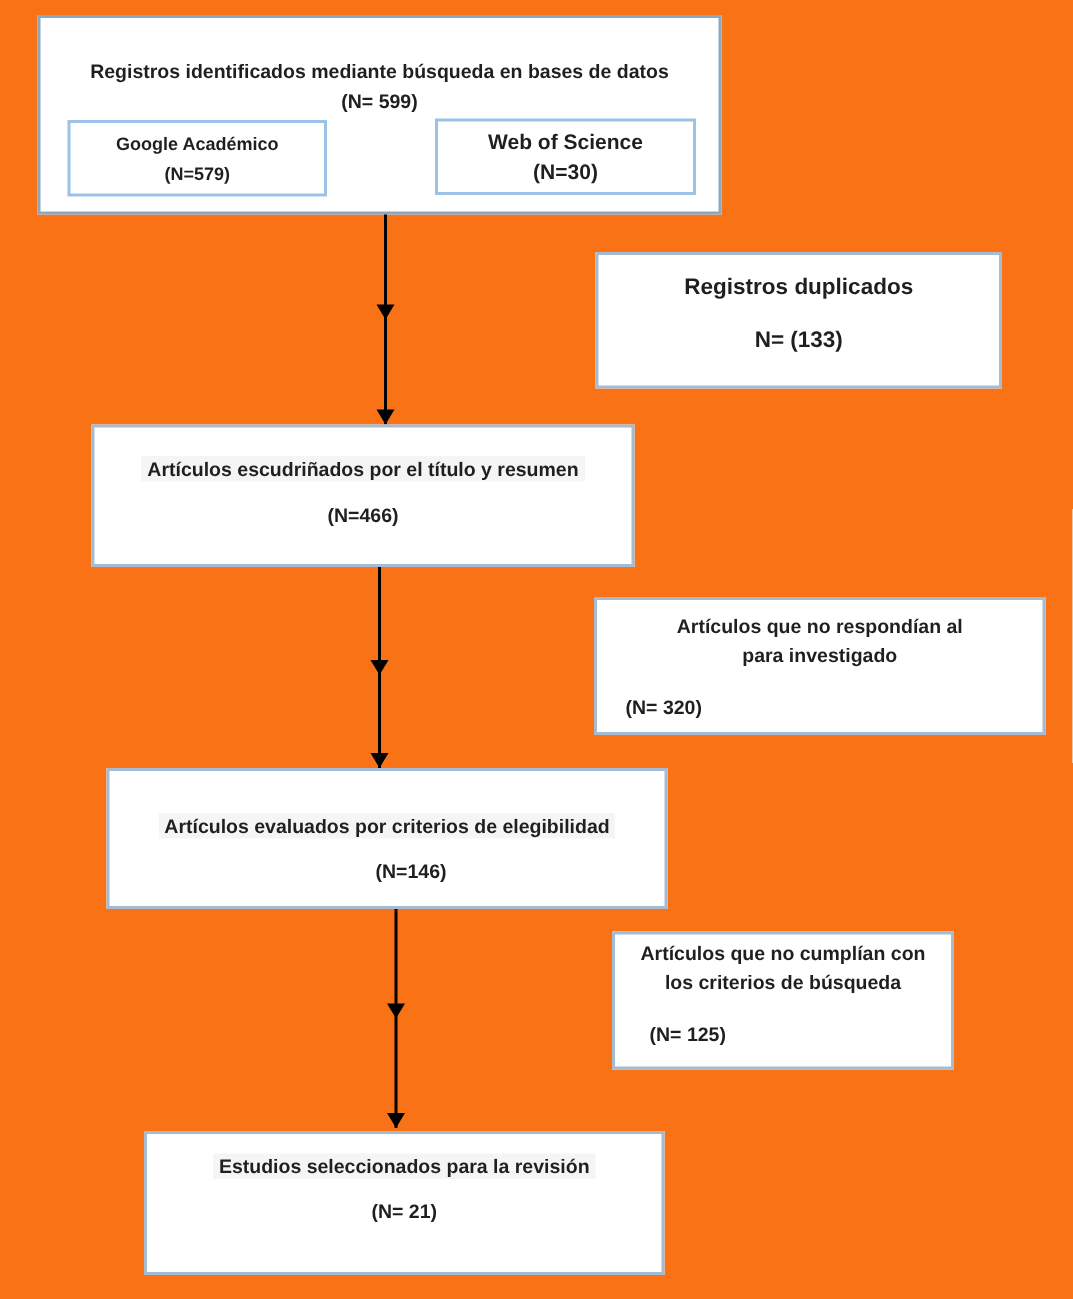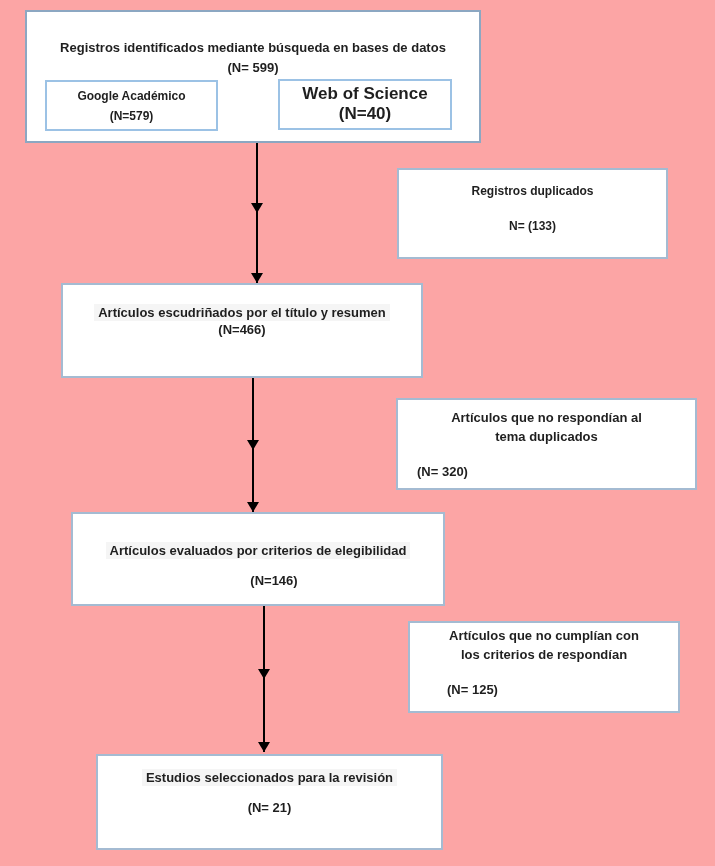--- a/index.html
+++ b/index.html
@@ -8,21 +8,21 @@
     --border-inner: #9cc2e5;
     --arrow-color: #000000;
     --text-color: #1f1f1f;
     --highlight: #f5f5f5;
   }
   html, body { margin:0; padding:0; background:#ffffff; }
   #canvas {
     position: relative;
     width: 715px;
     height: 866px;
-    background: #fca5a5;
+    background: #f97316;
     font-family: "Liberation Sans", sans-serif;
     color: var(--text-color);
     overflow: hidden;
   }
   .box {
     position: absolute;
     box-sizing: border-box;
     border: 2px solid var(--border-main);
     background: #ffffff;
     text-align: center;
@@ -30,42 +30,42 @@
     color: var(--text-color);
   }
   .box .line { white-space: nowrap; }
   .hl { background: var(--highlight); padding: 1px 4px; }
 
   
   #box-identified { left:25px; top:10px; width:456px; height:133px;
     border-color: var(--border-outer); padding-top:26px; font-size:13px; line-height:20px; }
   #box-google { left:18px; top:68px; width:173px; height:51px;
     border-color: var(--border-inner); padding-top:4px; font-size:12px; line-height:20px; }
-  #box-wos { left:251px; top:67px; width:174px; height:51px;
-    border-color: var(--border-inner); padding-top:3px; font-size:17px; line-height:20px; }
+  #box-wos { left:263px; top:67px; width:174px; height:51px;
+    border-color: var(--border-inner); padding-top:3px; font-size:14px; line-height:20px; }
 
   #box-duplicates { left:397px; top:168px; width:271px; height:91px;
-    padding-top:13px; font-size:12px; line-height:17px; }
+    padding-top:13px; font-size:15px; line-height:17px; }
   #box-duplicates .line2 { margin-top:18px; }
 
   #box-screened { left:61px; top:283px; width:362px; height:95px;
     padding-top:19px; font-size:13px; line-height:17px; }
-  #box-screened .line2 { }
+  #box-screened .line2 { margin-top:14px; }
 
   #box-excluded-topic { left:396px; top:398px; width:301px; height:92px;
     padding-top:8px; font-size:13px; line-height:19px; }
   #box-excluded-topic .line3 { margin-top:16px; text-align:left; padding-left:19px; }
 
   #box-eligibility { left:71px; top:512px; width:374px; height:94px;
     padding-top:28px; font-size:13px; line-height:17px; }
   #box-eligibility .line2 { margin-top:13px;padding-left:32px; }
 
-  #box-excluded-criteria { left:408px; top:621px; width:272px; height:92px;
+  #box-excluded-criteria { left:408px; top:621px; width:228px; height:92px;
     padding-top:3px; font-size:13px; line-height:19px; }
-  #box-excluded-criteria .line3 { margin-top:16px; text-align:left; padding-left:37px; }
+  #box-excluded-criteria .line3 { margin-top:16px; text-align:left; padding-left:23px; }
 
   #box-included { left:96px; top:754px; width:347px; height:96px;
     padding-top:13px; font-size:13px; line-height:17px; }
   #box-included .line2 { margin-top:13px; }
 
   
   .vline { position:absolute; width:2px; background: var(--arrow-color); }
   #arrow-a-line { left:256px; top:143px; height:140px; }
   #arrow-b-line { left:252px; top:378px; height:134px; }
   #arrow-c-line { left:263px; top:606px; height:146px; }
@@ -89,21 +89,21 @@
     <div class="line">Registros identificados mediante búsqueda en bases de datos</div>
     <div class="line">(N= 599)</div>
 
     <div class="box" id="box-google">
       <div class="line">Google Académico</div>
       <div class="line">(N=579)</div>
     </div>
 
     <div class="box" id="box-wos">
       <div class="line">Web of Science</div>
-      <div class="line">(N=40)</div>
+      <div class="line">(N=30)</div>
     </div>
   </div>
 
   <div class="vline" id="arrow-a-line"></div>
   <div class="ahead" id="arrow-a-head-mid"></div>
   <div class="ahead" id="arrow-a-head-end"></div>
 
   <div class="box" id="box-duplicates">
     <div class="line">Registros duplicados</div>
     <div class="line line2">N= (133)</div>
@@ -115,38 +115,38 @@
     </div>
     <div class="line line2">(N=466)</div>
   </div>
 
   <div class="vline" id="arrow-b-line"></div>
   <div class="ahead" id="arrow-b-head-mid"></div>
   <div class="ahead" id="arrow-b-head-end"></div>
 
   <div class="box" id="box-excluded-topic">
     <div class="line">Artículos que no respondían al</div>
-    <div class="line">tema duplicados</div>
+    <div class="line">para investigado</div>
     <div class="line line3">(N= 320)</div>
   </div>
 
   <div class="box" id="box-eligibility">
     <div class="line">
       <span class="hl">Artículos evaluados por criterios de elegibilidad</span>
     </div>
     <div class="line line2">(N=146)</div>
   </div>
 
   <div class="vline" id="arrow-c-line"></div>
   <div class="ahead" id="arrow-c-head-mid"></div>
   <div class="ahead" id="arrow-c-head-end"></div>
 
   <div class="box" id="box-excluded-criteria">
     <div class="line">Artículos que no cumplían con</div>
-    <div class="line">los criterios de respondían</div>
+    <div class="line">los criterios de búsqueda</div>
     <div class="line line3">(N= 125)</div>
   </div>
 
   <div class="box" id="box-included">
     <div class="line">
       <span class="hl">Estudios seleccionados para la revisión</span>
     </div>
     <div class="line line2">(N= 21)</div>
   </div>
 

